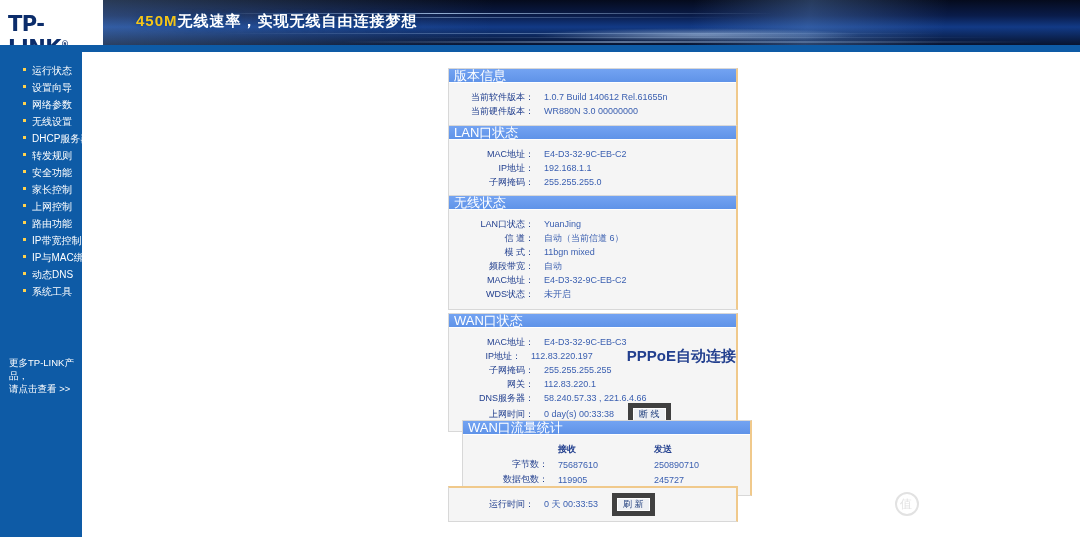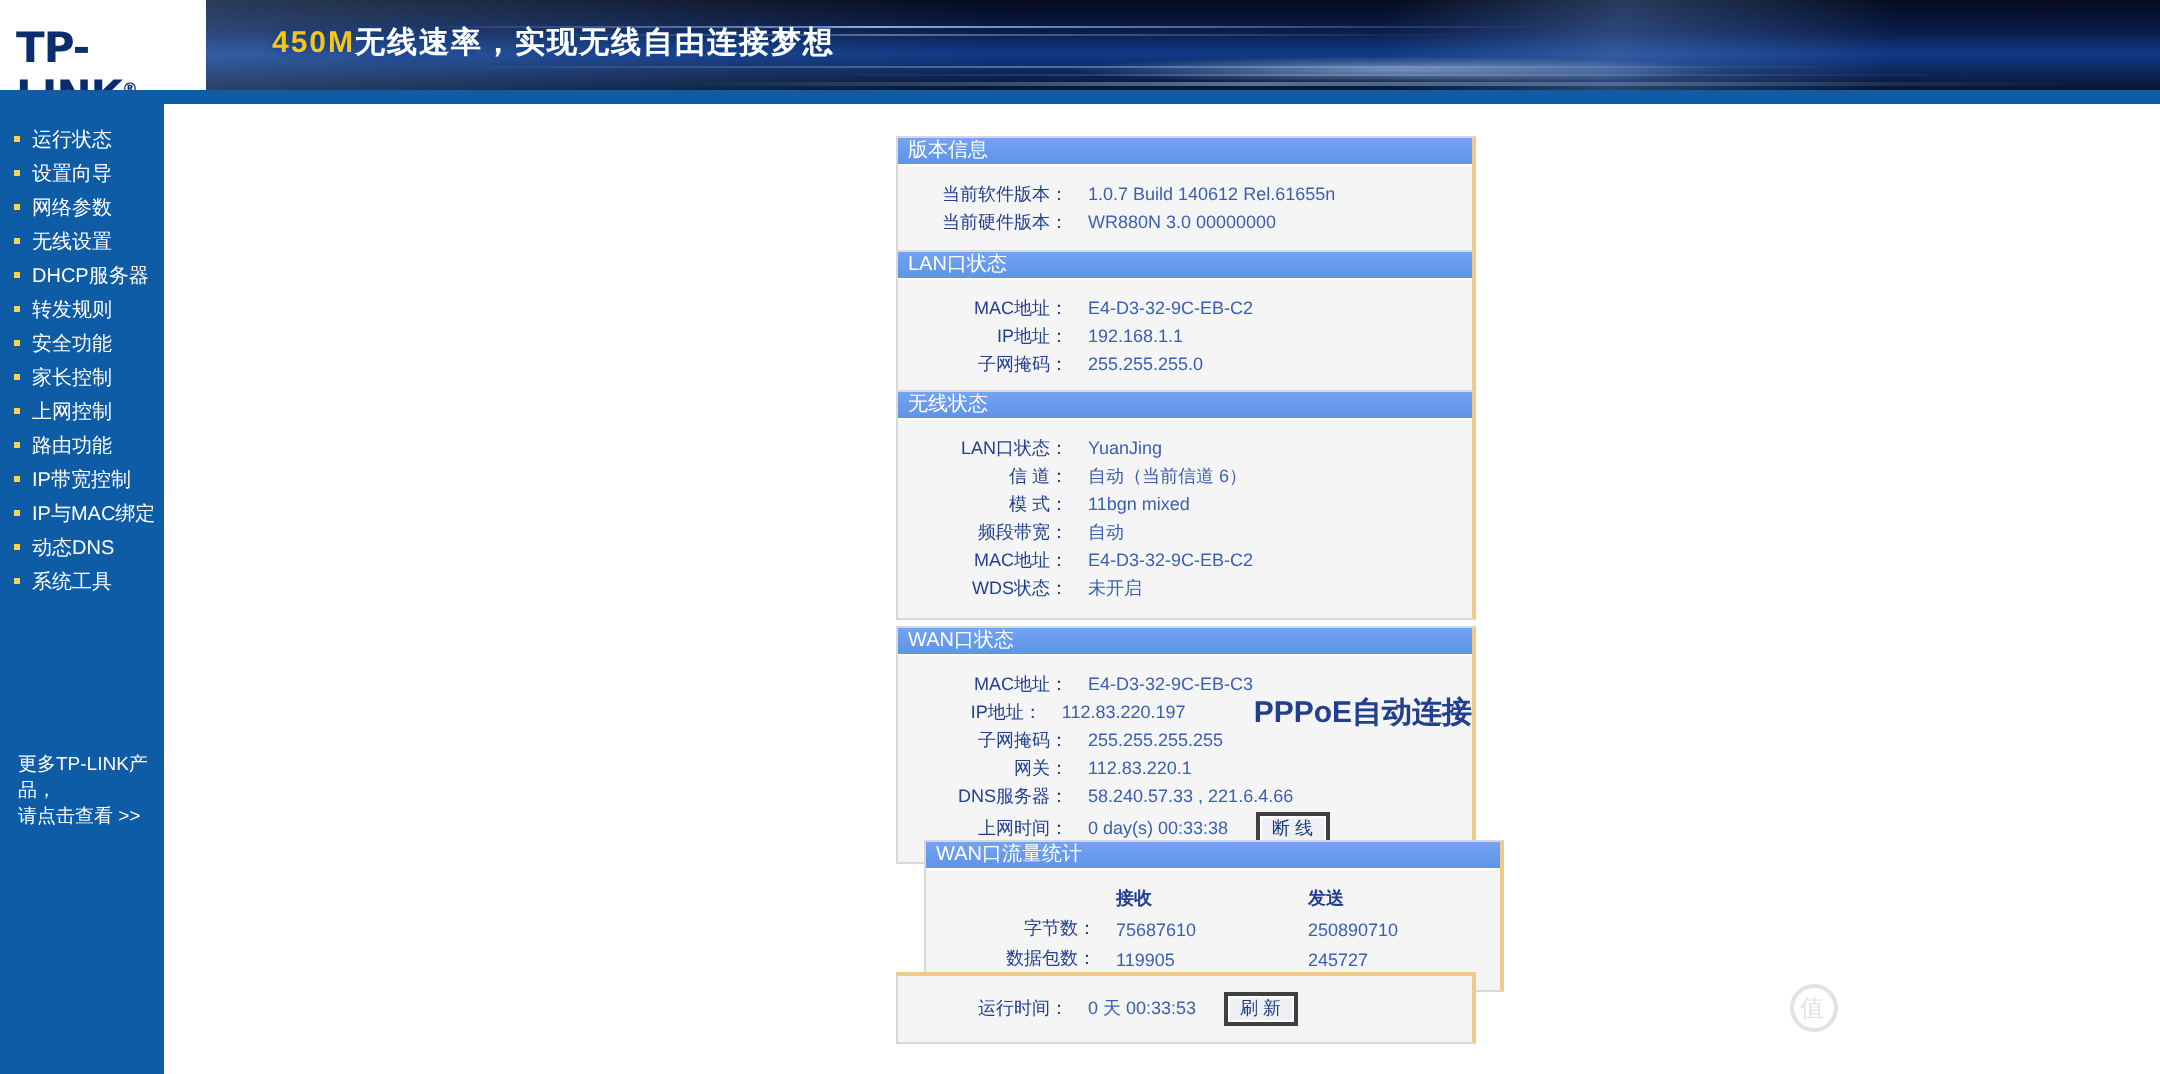--- a/index.html
+++ b/index.html
@@ -34,52 +34,52 @@
      background:radial-gradient(ellipse at center, rgba(200,225,255,.55) 0%, rgba(200,225,255,0) 70%);}
 
   
   #bluerule{position:absolute;left:0;top:45px;width:1080px;height:7px;background:#0e5ba6;}
 
   
   #sidebar{position:absolute;left:0;top:52px;width:82px;height:485px;background:#0e5ba6;}
   .navitem{position:relative;height:17px;line-height:17px;padding-left:16px;color:#ffffff;
      font-size:10px;white-space:nowrap;cursor:default;}
   .navitem .bullet{position:absolute;left:7px;top:6px;width:3px;height:3px;background:#ffd24d;}
-  #navlist{padding-top:10px;}
-  #promo{position:absolute;left:9px;top:324px;width:72px;color:#ffffff;font-size:9.5px;
+  #navlist{padding-top:10px;margin-left:16px;}
+  #promo{position:absolute;left:9px;top:304px;width:72px;color:#ffffff;font-size:9.5px;
      line-height:13px;}
 
   
   #content{position:absolute;left:82px;top:52px;width:998px;height:485px;background:#ffffff;
      border-top-left-radius:14px;}
 
   .panel{position:absolute;width:287px;border:1px solid #d8d8d8;border-right:2px solid #f0c98b;
      background:#f5f5f5;}
-  .panel .phead{height:13px;line-height:13px;background:#6699ee;color:#ffffff;font-size:10px;
+  .panel .phead{height:13px;line-height:13px;background:#6699ee;color:#ffffff;font-size:13px;
      padding-left:5px;border-bottom:1px solid #ffffff;white-space:nowrap;
      background-image:linear-gradient(180deg,#73a3f2 0%,#5f93e8 100%);}
   .panel .pbody{padding:7px 0 8px 0;}
 
   .row{display:flex;align-items:center;height:14px;}
   .row .lbl{width:85px;text-align:right;padding-right:10px;font-size:9px;color:#23408f;
      white-space:nowrap;}
   .row .val{font-size:9px;color:#3a5fb0;white-space:nowrap;}
   .row .val2{font-size:15px;color:#23408f;font-weight:bold;margin-left:34px;white-space:nowrap;}
 
   .colhead{display:flex;height:15px;align-items:center;font-size:9px;color:#23408f;font-weight:bold;}
   .colhead .sp{width:95px;}
   .colhead .c1{width:96px;}
 
   .statrow{display:flex;align-items:center;height:15px;}
   .statrow .lbl{width:85px;text-align:right;padding-right:10px;font-size:9px;color:#23408f;}
   .statrow .c1{width:96px;font-size:9px;color:#3a5fb0;}
   .statrow .c2{font-size:9px;color:#3a5fb0;}
 
   .btn{font-family:"Liberation Sans",sans-serif;font-size:9px;color:#1b3a7a;
-     background:#eef0f4;border:2px solid #404040;padding:1px 6px;margin-left:14px;
+     background:#eef0f4;border:5px solid #404040;padding:1px 6px;margin-left:14px;
      box-shadow:inset 0 0 0 1px #ffffff;cursor:pointer;line-height:11px;}
 
   #runtimebar{position:absolute;width:287px;border:1px solid #d8d8d8;border-right:2px solid #f0c98b;
      border-top:2px solid #f0c98b;background:#f5f5f5;}
 
   
   #wm{position:absolute;left:895px;top:492px;display:flex;align-items:center;
      color:#e2e2e2;font-size:21px;font-weight:bold;letter-spacing:2px;}
   #wm .circ{width:20px;height:20px;border:2px solid #e2e2e2;border-radius:50%;
      font-size:12px;line-height:20px;text-align:center;margin-right:6px;font-weight:normal;}

